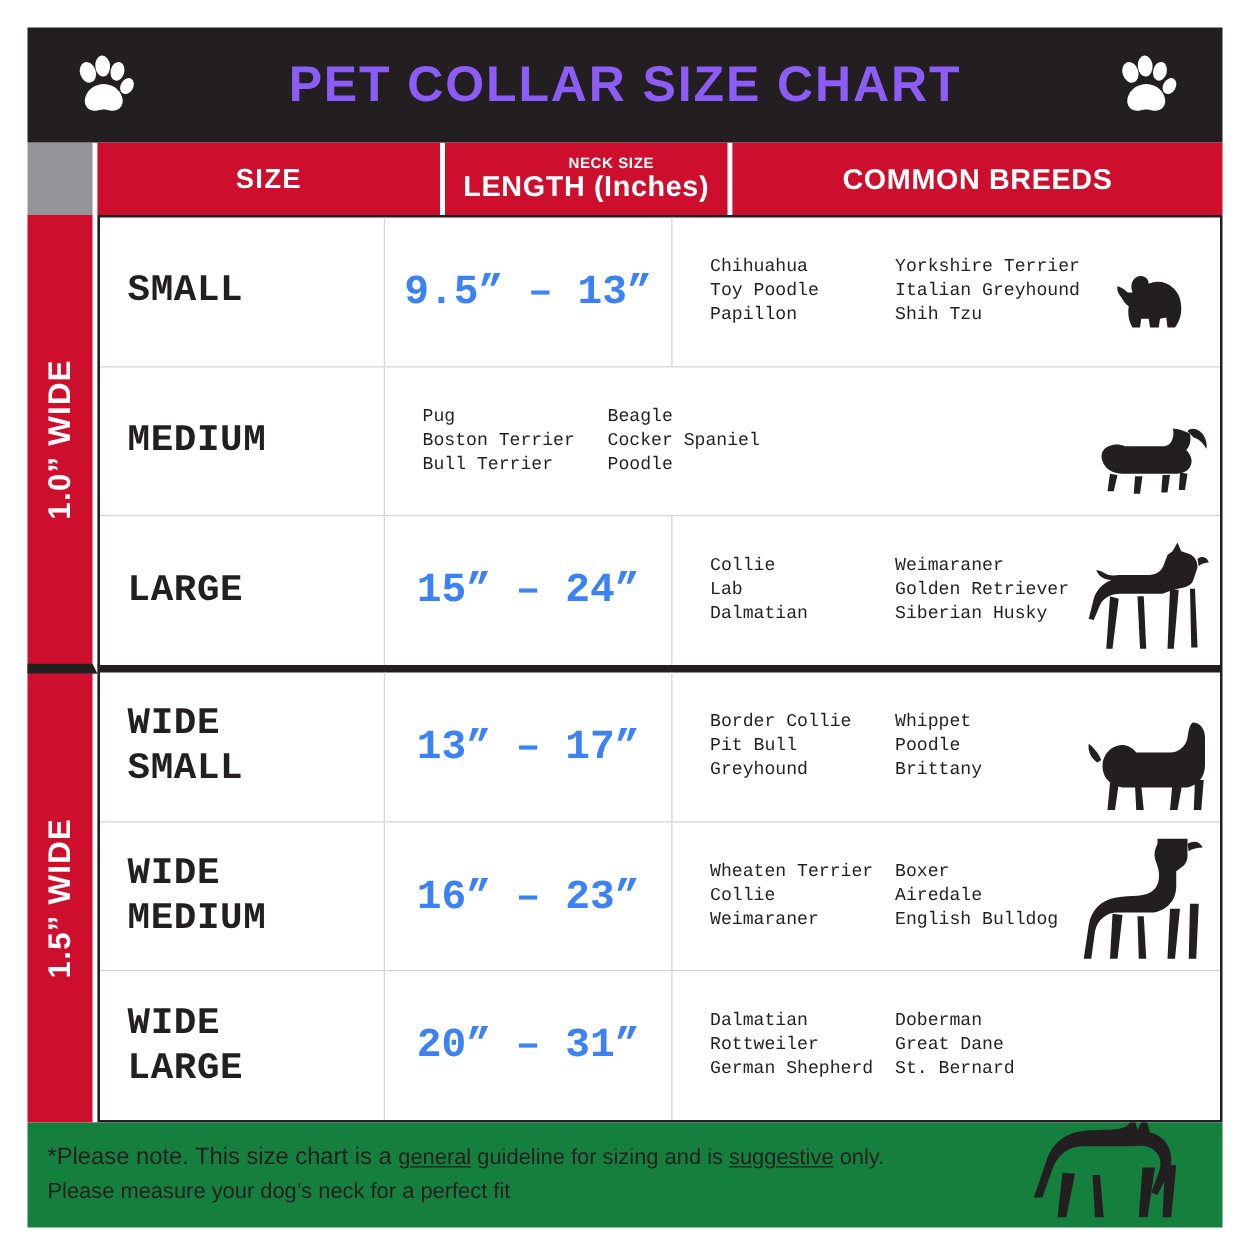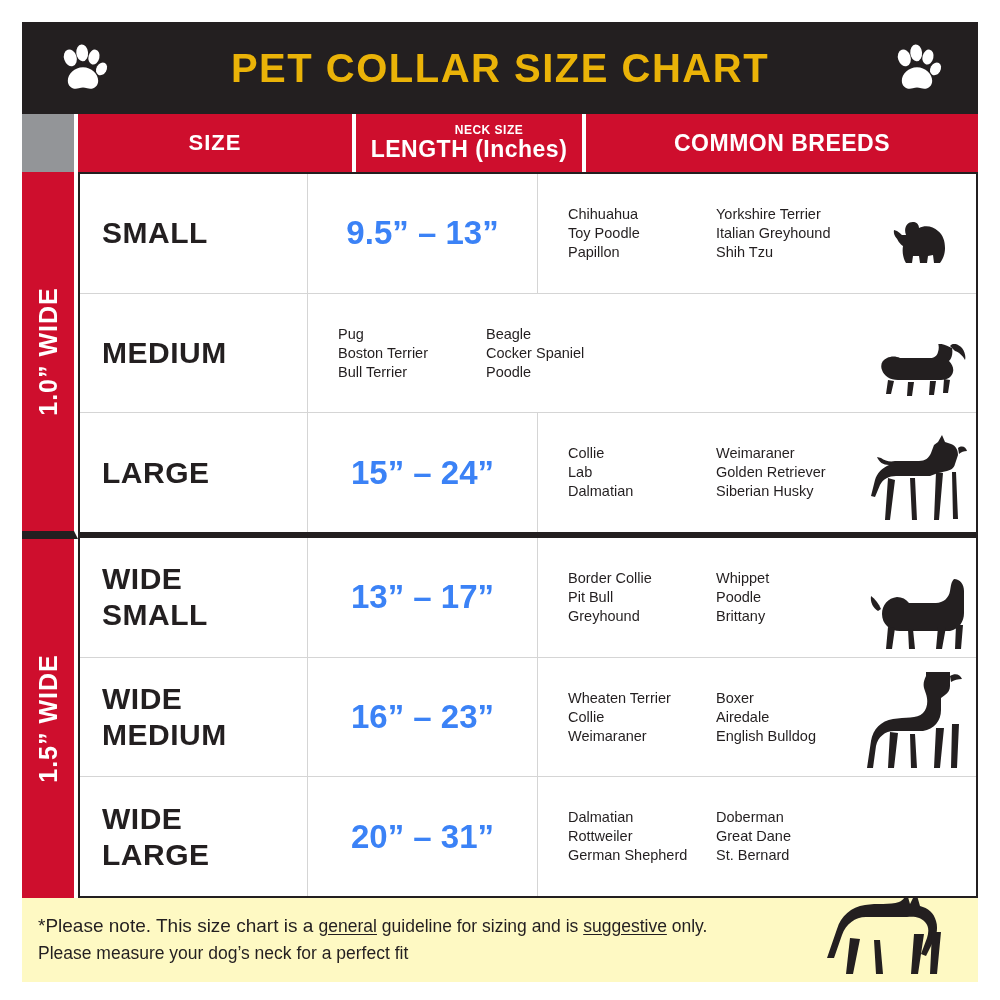--- a/index.html
+++ b/index.html
@@ -26,21 +26,21 @@
   
   .header {
     position: relative;
     height: 92px;
     background: #231f20;
     display: flex;
     align-items: center;
     justify-content: center;
   }
   .header .title {
-    color: #eab308;
+    color: #8b5cf6;
     font-size: 40px;
     font-weight: bold;
     letter-spacing: 1.5px;
   }
   .paw {
     position: absolute;
     top: 50%;
     transform: translateY(-50%);
     width: 54px; height: 54px;
   }
@@ -104,20 +104,21 @@
     letter-spacing: 1px;
   }
   .rows {
     flex: 1;
     display: flex;
     flex-direction: column;
     border-top: 2px solid #231f20;
     border-right: 2px solid #231f20;
     border-bottom: 2px solid #231f20;
     border-left: 2px solid #231f20;
+    font-family: Liberation Mono, monospace;
   }
   .row {
     flex: 1;
     display: flex;
     position: relative;
     border-bottom: 1px solid #d5d5d5;
   }
   .row.lastof { border-bottom: 6px solid #231f20; }
   .row:last-child { border-bottom: none; }
   .c-size {
@@ -159,21 +160,21 @@
   }
   .breedcol.one { width: 148px; }
   .silhouette {
     position: absolute;
     right: 8px;
     bottom: 2px;
   }
 
   
   .footer {
-    background: #fef9c3;
+    background: #15803d;
     color: #231f20;
     padding: 14px 16px 12px 16px;
     font-size: 17.5px;
     line-height: 27px;
     height: 84px;
     position: relative;
     overflow: hidden;
   }
   .footer .star { font-size: 19px; }
   .footer u { text-underline-offset: 2px; }

